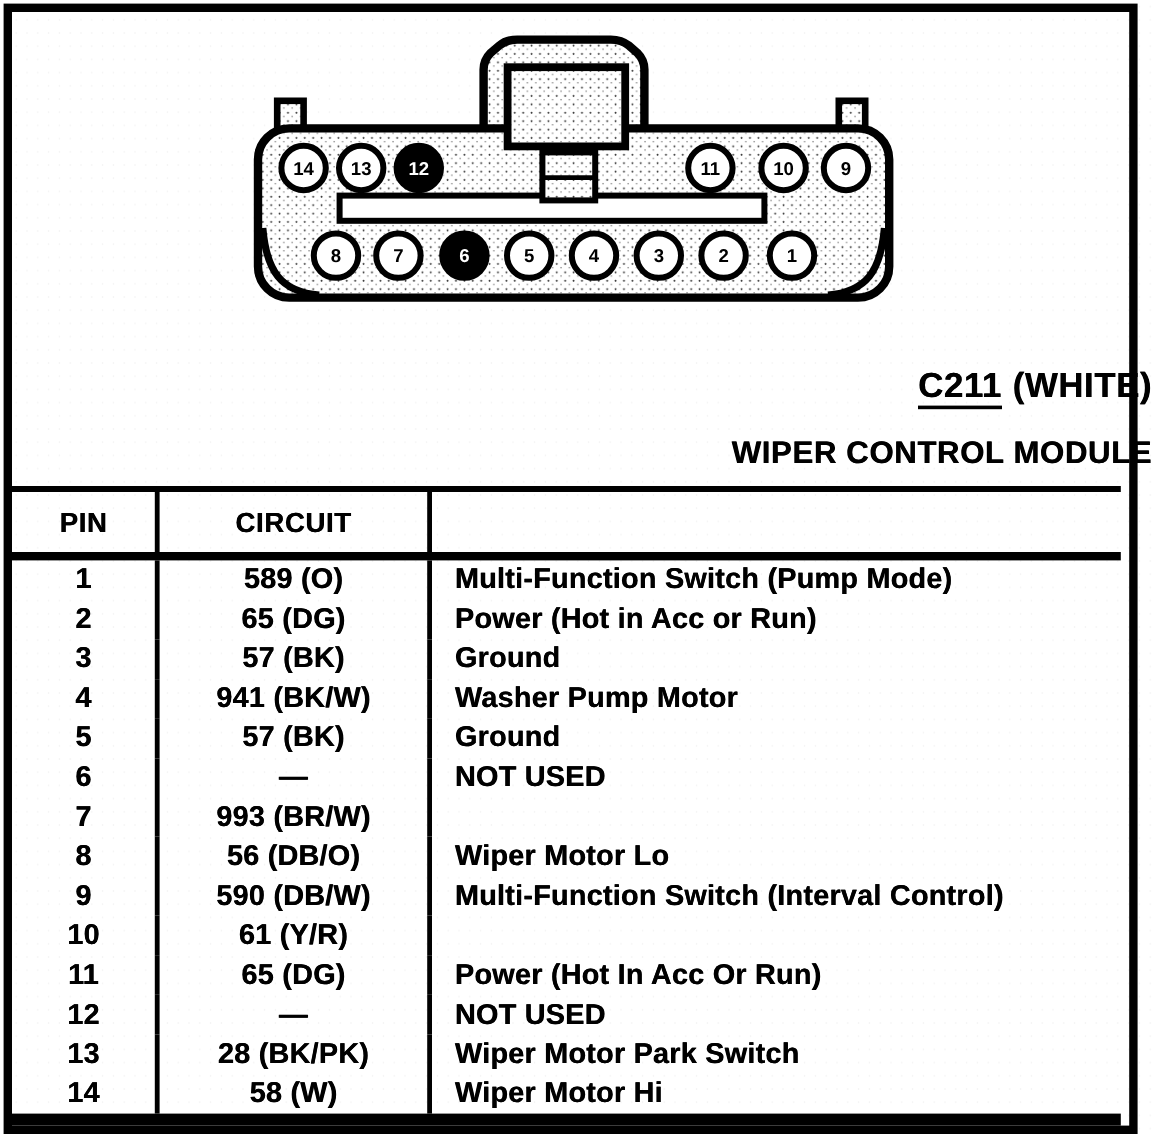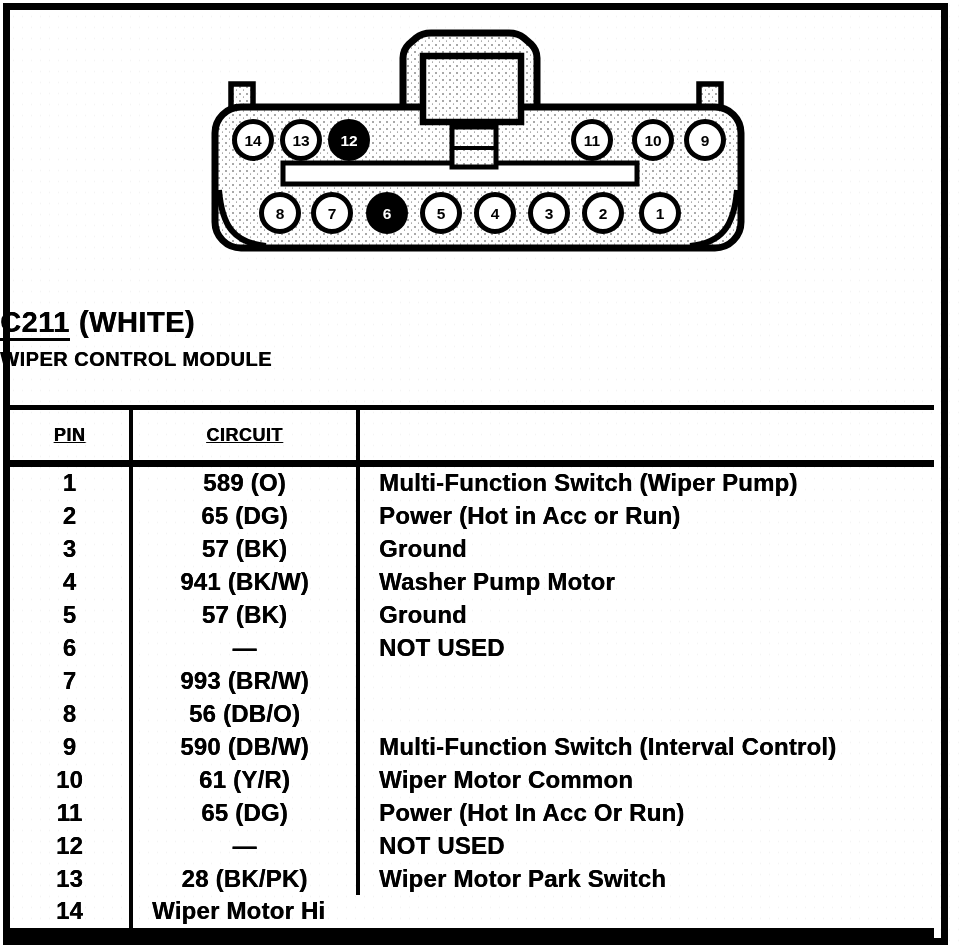--- a/index.html
+++ b/index.html
@@ -9,39 +9,39 @@
     font-family:"Liberation Sans", sans-serif;
     background-image:radial-gradient(rgba(0,0,0,0.045) 0.6px, transparent 0.9px);
     background-size:9px 11px;
   }
   .frame{
     position:absolute;left:3px;top:3px;width:931px;height:928px;
     border:7px solid #000;pointer-events:none;
   }
   .connector-svg{position:absolute;left:0;top:0;}
   .title-block{
-    position:absolute;left:0;top:306px;width:960px;text-align:left;
+    position:absolute;left:0;top:306px;width:960px;text-align:right;
     font-weight:bold;color:#000;
   }
   .title-line1{font-size:29px;letter-spacing:0.5px;text-shadow:0.4px 0 0 #000;}
   .title-line1 .u{border-bottom:3px solid #000;padding-bottom:0px;}
   .title-line1 .suffix{margin-left:9px;}
-  .title-line2{font-size:20px;margin-top:9px;letter-spacing:0.5px;text-shadow:0.4px 0 0 #000;}
+  .title-line2{font-size:26px;margin-top:23px;letter-spacing:0.5px;text-shadow:0.4px 0 0 #000;}
   .pin-table{
     position:absolute;left:10px;top:405px;right:26px;bottom:10px;
     border-top:5px solid #000;border-bottom:10px solid #000;
     display:flex;flex-direction:column;
   }
   .thead{
     display:grid;grid-template-columns:123px 227px 1fr;
     height:50px;border-bottom:7px solid #000;flex:0 0 auto;
   }
   .thead > div{
     display:flex;align-items:center;justify-content:center;
-    font-size:18px;font-weight:bold;letter-spacing:0.5px;text-shadow:0.4px 0 0 #000;text-decoration:underline;
+    font-size:23px;font-weight:bold;letter-spacing:0.5px;text-shadow:0.4px 0 0 #000;
   }
   .rows{display:flex;flex-direction:column;flex:1 1 auto;}
   .trow{display:grid;grid-template-columns:123px 227px 1fr;flex:1 1 auto;}
   .trow > div{
     display:flex;align-items:center;
     font-size:24px;font-weight:bold;letter-spacing:0.2px;text-shadow:0.35px 0 0 #000;
   }
   .cell-pin{justify-content:center;border-right:4px solid #000;}
   .cell-circuit{justify-content:center;border-right:4px solid #000;}
   .cell-func{justify-content:flex-start;padding-left:19px;}
@@ -121,21 +121,21 @@
 
   <div class="pin-table">
     <div class="thead">
       <div class="h-pin">PIN</div>
       <div class="h-circuit">CIRCUIT</div>
     </div>
     <div class="rows" id="rows">
         <div class="trow">
           <div class="cell-pin">1</div>
           <div class="cell-circuit">589 (O)</div>
-          <div class="cell-func">Multi-Function Switch (Wiper Pump)</div>
+          <div class="cell-func">Multi-Function Switch (Pump Mode)</div>
         </div>
         <div class="trow">
           <div class="cell-pin">2</div>
           <div class="cell-circuit">65 (DG)</div>
           <div class="cell-func">Power (Hot in Acc or Run)</div>
         </div>
         <div class="trow">
           <div class="cell-pin">3</div>
           <div class="cell-circuit">57 (BK)</div>
           <div class="cell-func">Ground</div>
@@ -155,45 +155,46 @@
           <div class="cell-circuit">—</div>
           <div class="cell-func">NOT USED</div>
         </div>
         <div class="trow">
           <div class="cell-pin">7</div>
           <div class="cell-circuit">993 (BR/W)</div>
         </div>
         <div class="trow">
           <div class="cell-pin">8</div>
           <div class="cell-circuit">56 (DB/O)</div>
+          <div class="cell-func">Wiper Motor Lo</div>
         </div>
         <div class="trow">
           <div class="cell-pin">9</div>
           <div class="cell-circuit">590 (DB/W)</div>
           <div class="cell-func">Multi-Function Switch (Interval Control)</div>
         </div>
         <div class="trow">
           <div class="cell-pin">10</div>
           <div class="cell-circuit">61 (Y/R)</div>
-          <div class="cell-func">Wiper Motor Common</div>
         </div>
         <div class="trow">
           <div class="cell-pin">11</div>
           <div class="cell-circuit">65 (DG)</div>
           <div class="cell-func">Power (Hot In Acc Or Run)</div>
         </div>
         <div class="trow">
           <div class="cell-pin">12</div>
           <div class="cell-circuit">—</div>
           <div class="cell-func">NOT USED</div>
         </div>
         <div class="trow">
           <div class="cell-pin">13</div>
           <div class="cell-circuit">28 (BK/PK)</div>
           <div class="cell-func">Wiper Motor Park Switch</div>
         </div>
         <div class="trow">
           <div class="cell-pin">14</div>
+          <div class="cell-circuit">58 (W)</div>
           <div class="cell-func">Wiper Motor Hi</div>
         </div>
       </div>
   </div>
 </div>
 
 </body></html>

